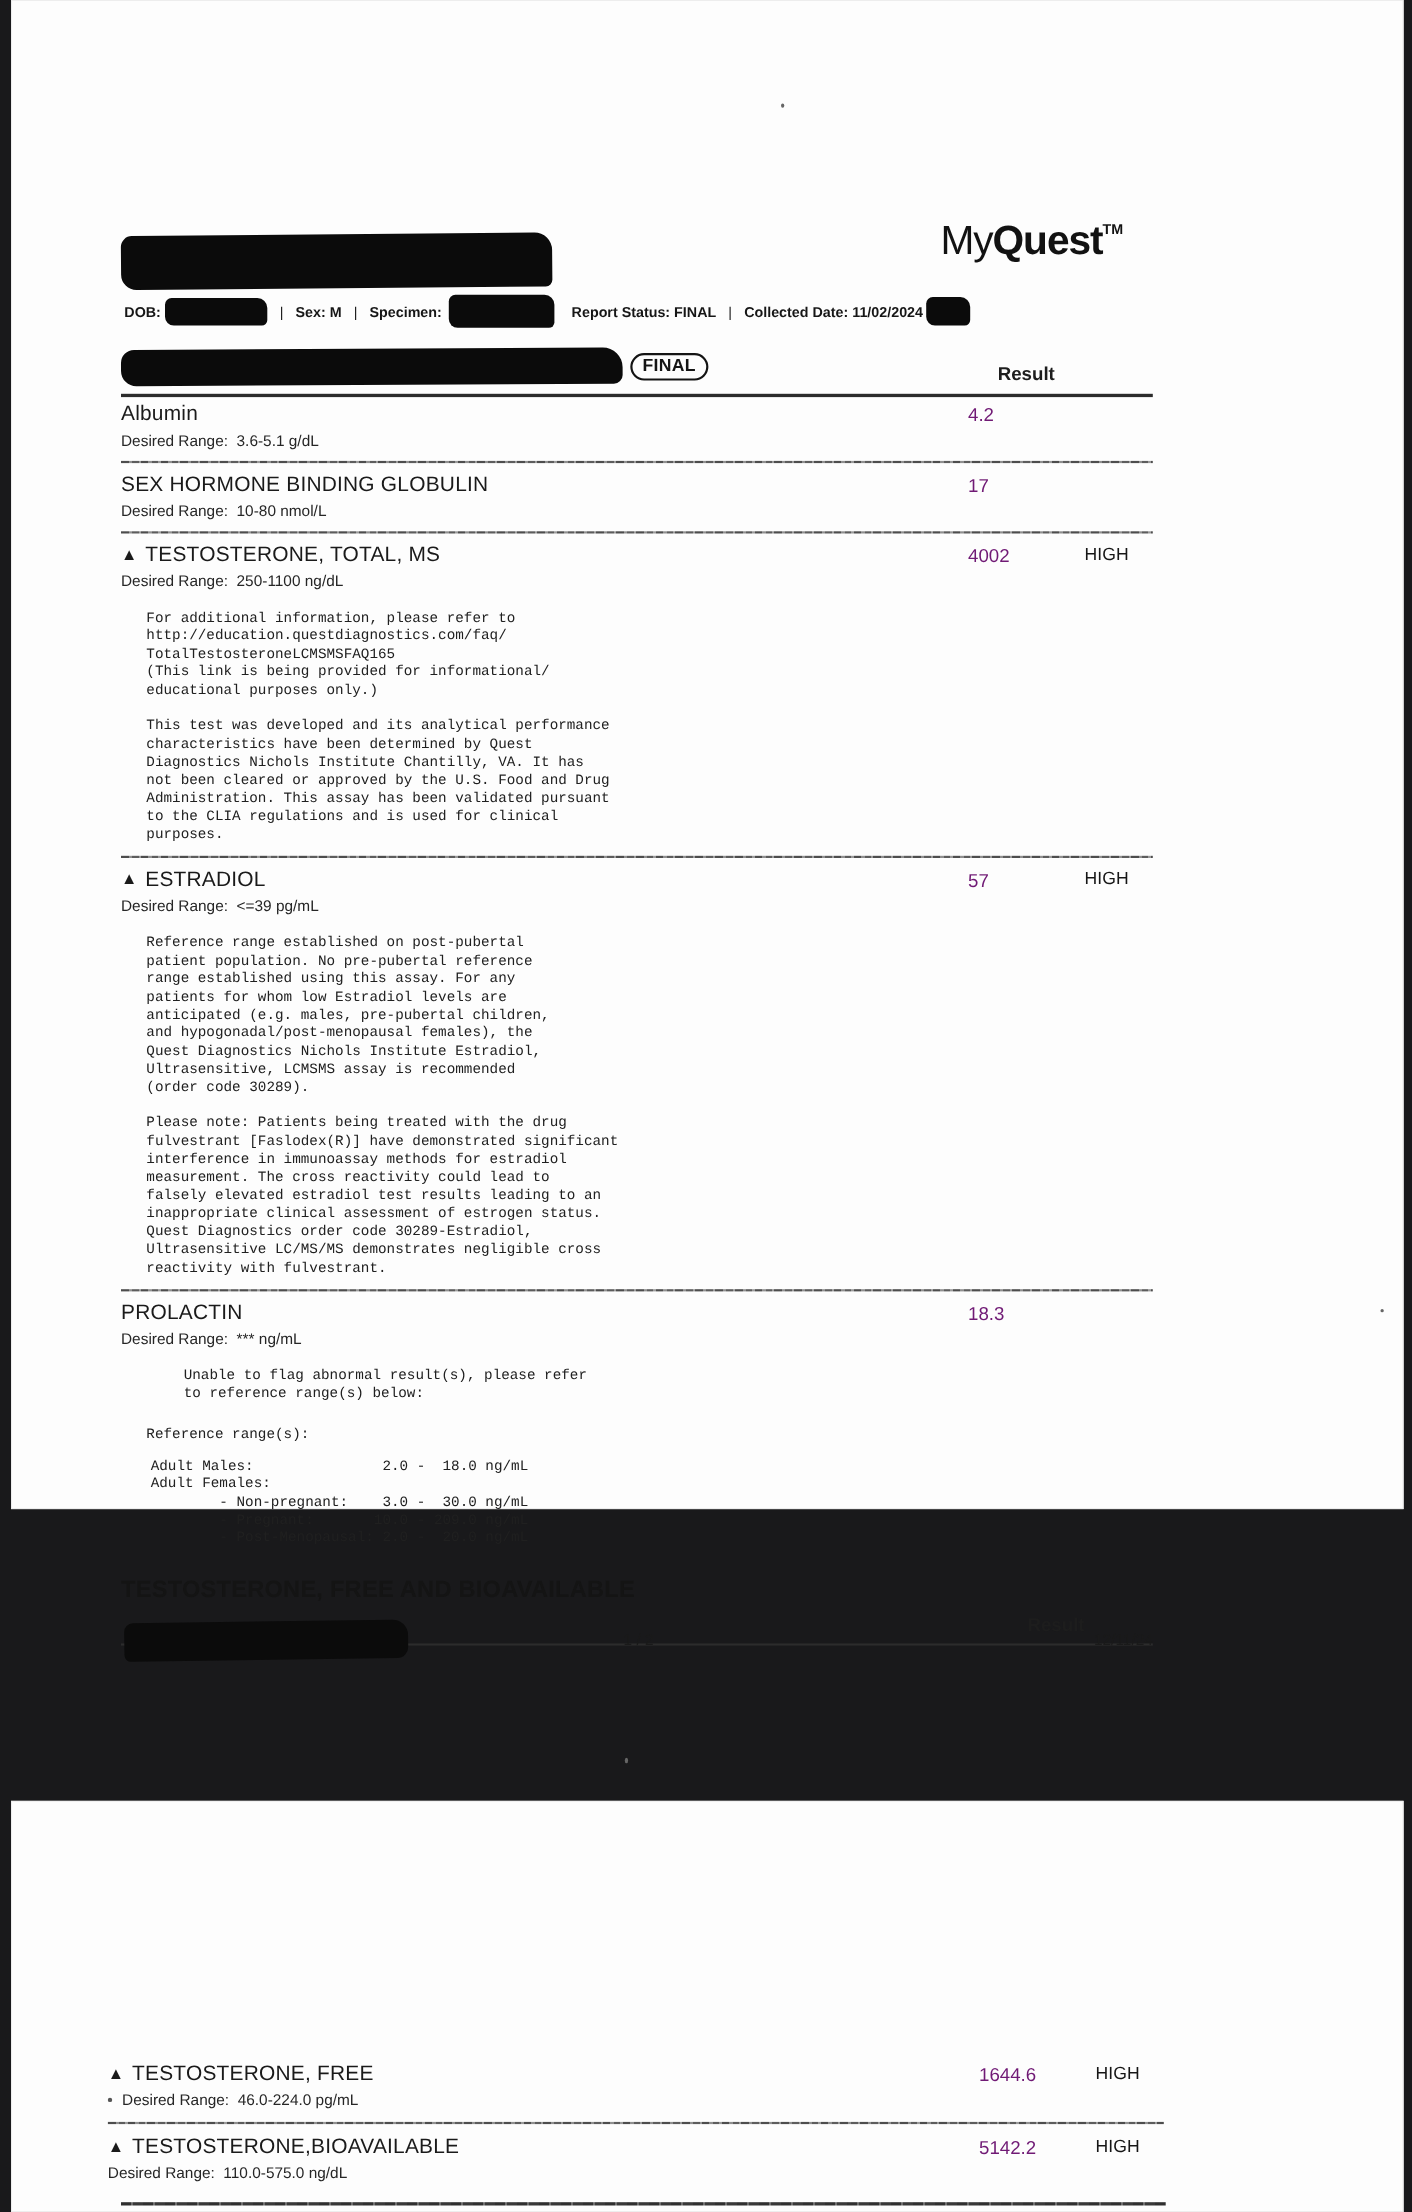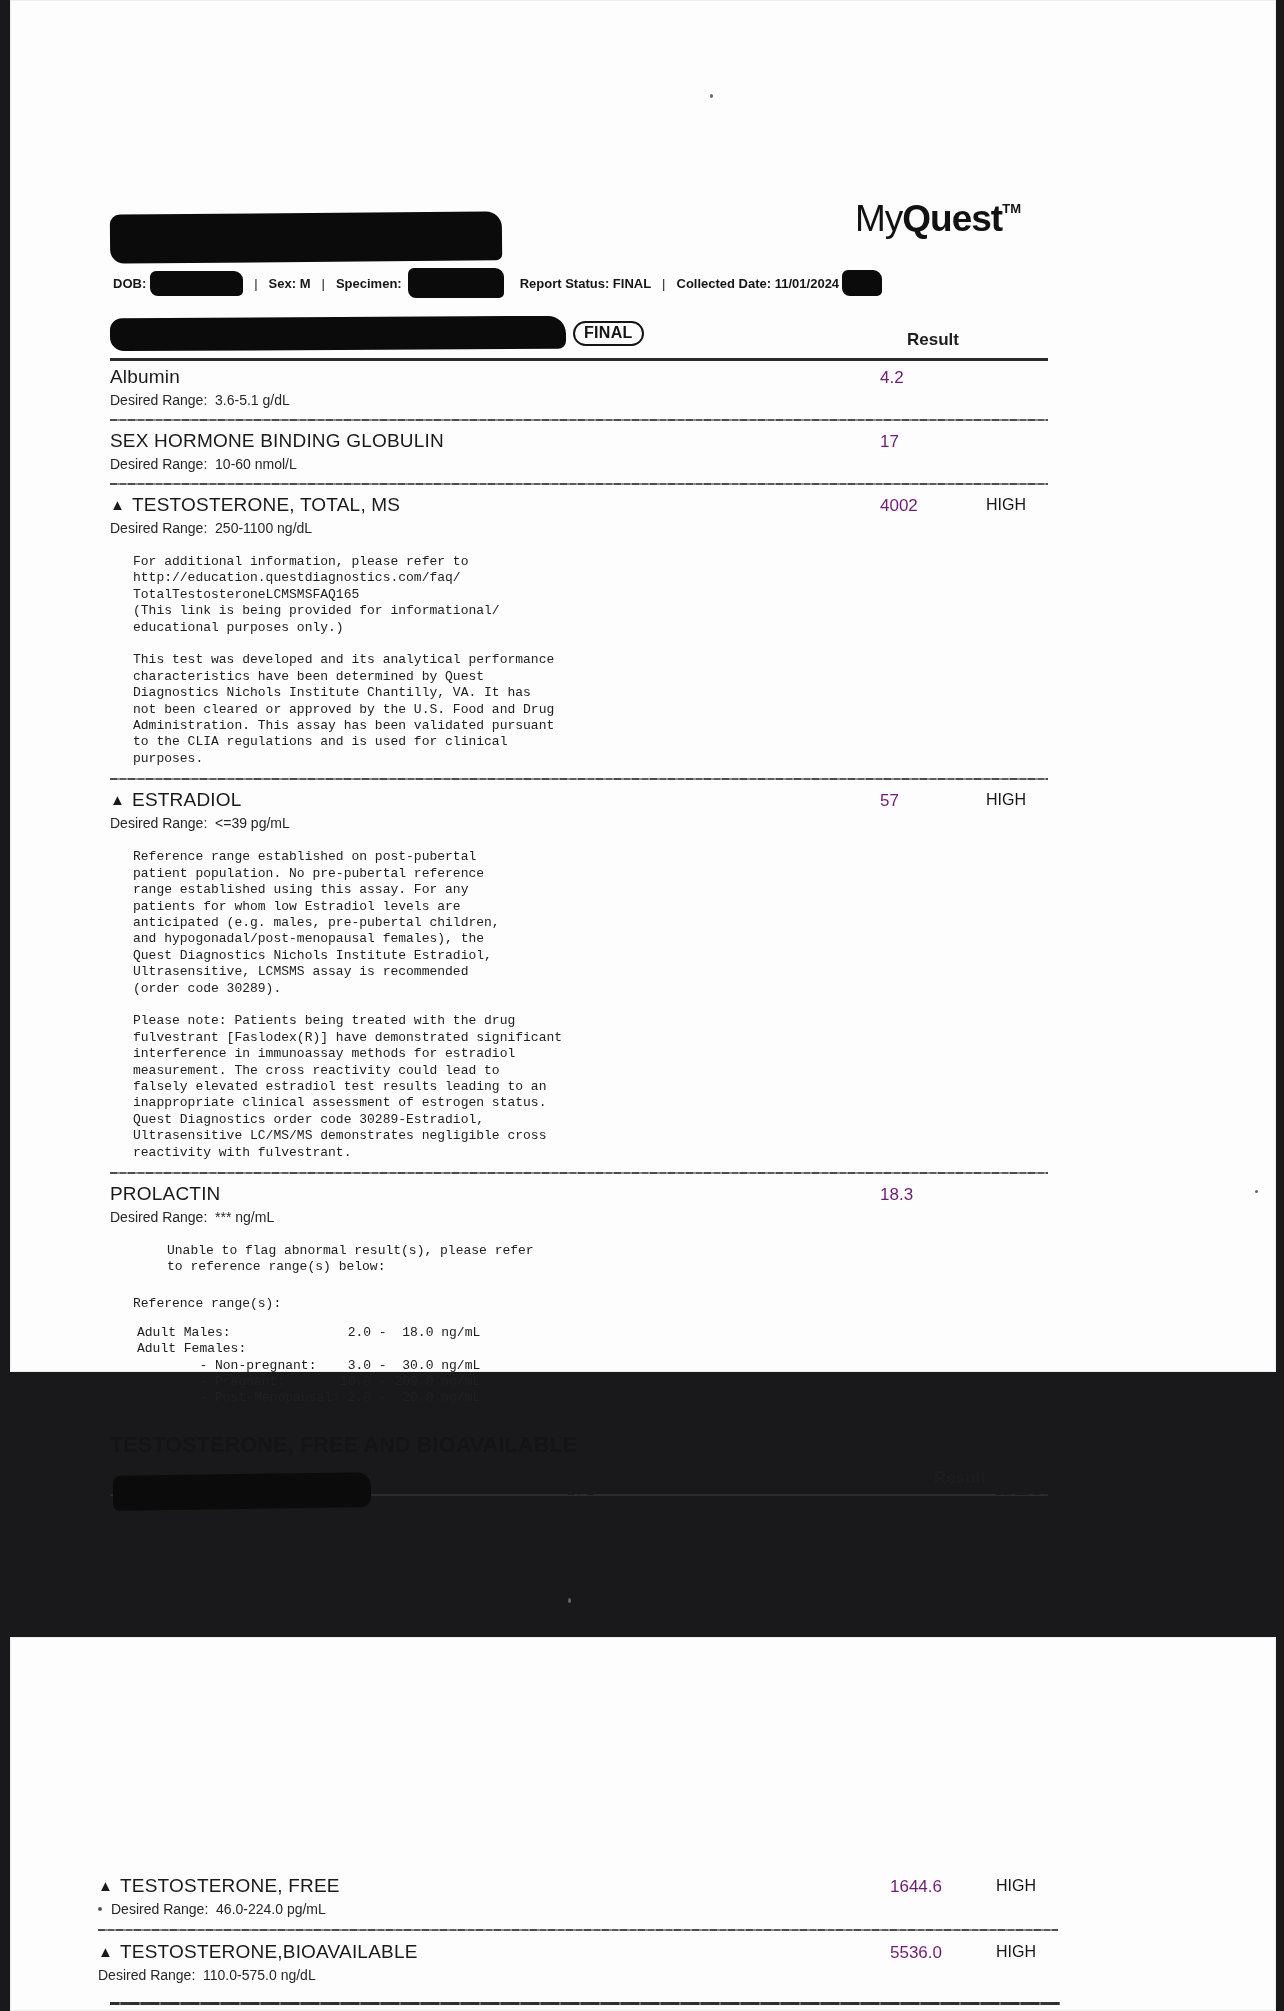--- a/index.html
+++ b/index.html
@@ -93,21 +93,21 @@
     <span>DOB:</span>
     <span class="redact r-inline" style="width:93px;height:25px;margin-left:4px;"></span>
     <span class="pipe">|</span>
     <span>Sex: M</span>
     <span class="pipe">|</span>
     <span>Specimen:</span>
     <span class="redact r-inline" style="width:96px;height:30px;margin-left:6px;"></span>
     <span class="pr-gap"></span>
     <span>Report Status: FINAL</span>
     <span class="pipe">|</span>
-    <span>Collected Date: 11/01/2024</span>
+    <span>Collected Date: 11/02/2024</span>
     <span class="redact r-inline" style="width:40px;height:26px;margin-left:3px;"></span>
   </div>
 
   <div class="panel-row">
     <span class="redact r-panel"></span>
     <span class="final-badge">FINAL</span>
   </div>
   <div class="result-col">Result</div>
   <div class="hrule top-rule"></div>
 
@@ -121,21 +121,21 @@
       <div class="row-result">
         <span class="val">4.2</span>
         <span class="status"></span>
       </div>
     </div>
     <div class="sep"></div>
 
     <div class="row">
       <div class="row-main">
         <div class="name-line"><span>SEX HORMONE BINDING GLOBULIN</span></div>
-        <div class="range-line">Desired Range:  10-60 nmol/L</div>
+        <div class="range-line">Desired Range:  10-80 nmol/L</div>
       </div>
       <div class="row-result">
         <span class="val">17</span>
         <span class="status"></span>
       </div>
     </div>
     <div class="sep"></div>
 
     <div class="row">
       <div class="row-main">
@@ -241,19 +241,19 @@
       </div>
     </div>
     <div class="sep"></div>
 
     <div class="row">
       <div class="row-main">
         <div class="name-line"><span class="flag">▲</span><span>TESTOSTERONE,BIOAVAILABLE</span></div>
         <div class="range-line">Desired Range:  110.0-575.0 ng/dL</div>
       </div>
       <div class="row-result">
-        <span class="val">5536.0</span>
+        <span class="val">5142.2</span>
         <span class="status">HIGH</span>
       </div>
     </div>
   </div>
   <div class="p2-bottom-rule"></div>
 </div>
 
 </body></html>

